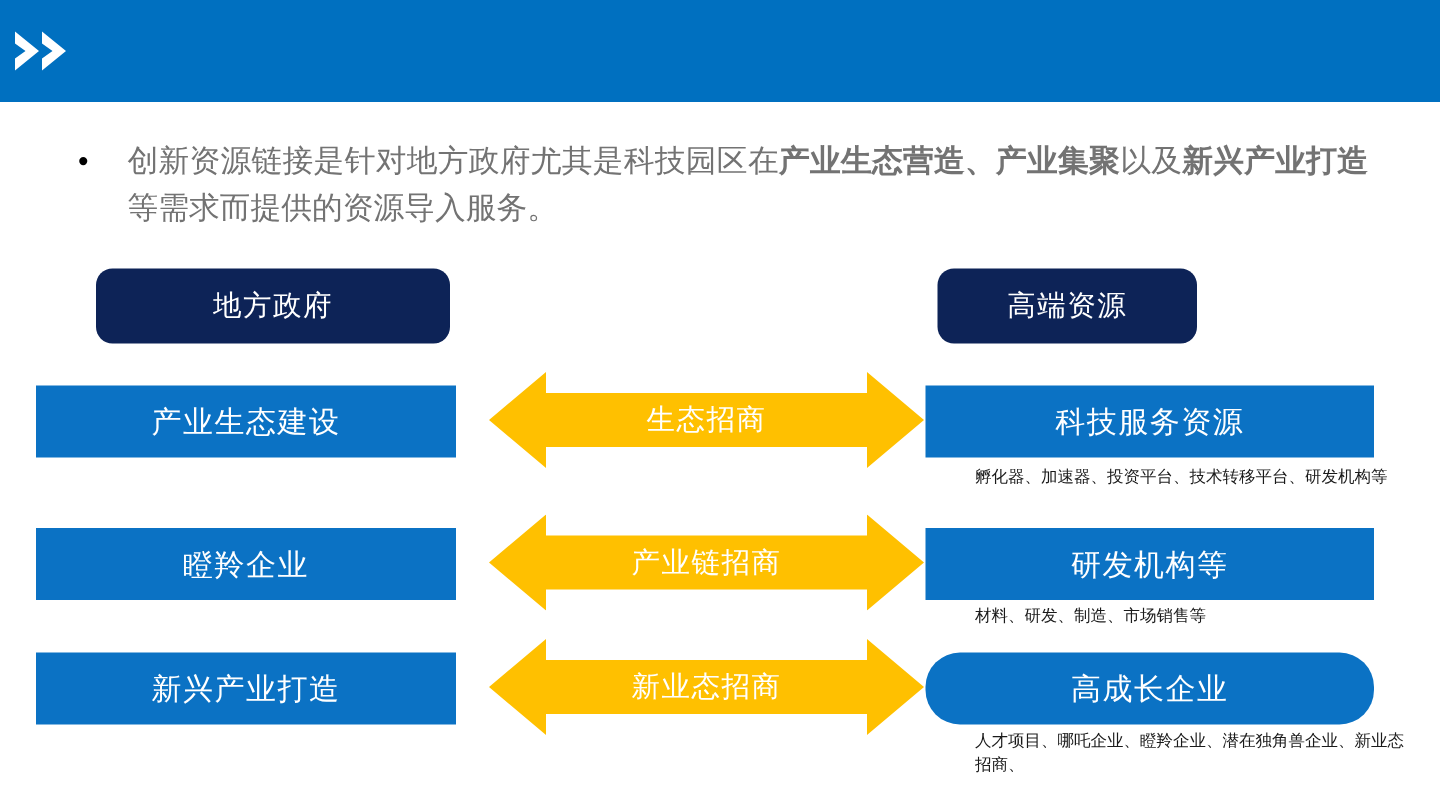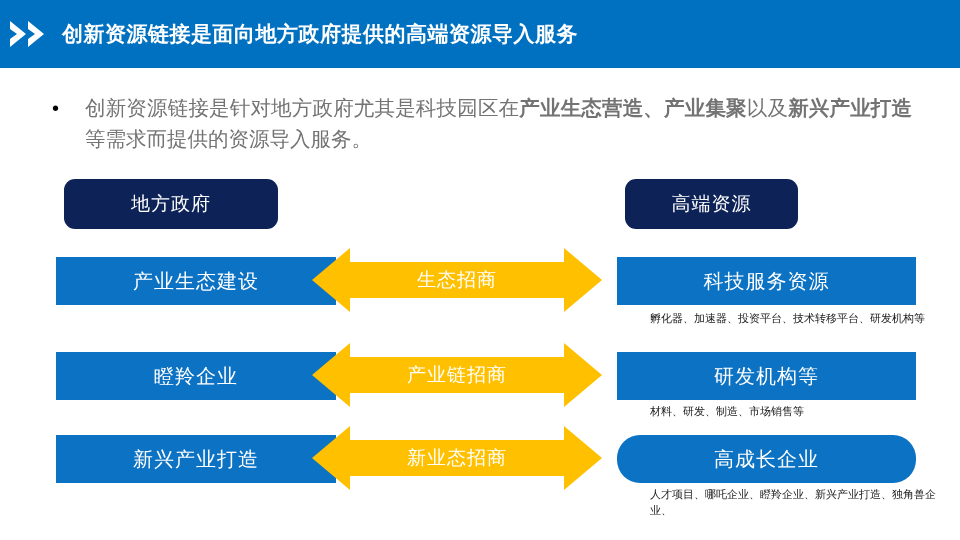--- a/index.html
+++ b/index.html
@@ -74,36 +74,36 @@
     height: 50px;
     background: #0d2357;
     border-radius: 11px;
     color: #ffffff;
     font-size: 19px;
     display: flex;
     align-items: center;
     justify-content: center;
     letter-spacing: 1px;
   }
-  #pill-left  { left: 64px;  top: 179px; width: 214px; }
+  #pill-left  { left: 64px;  top: 179px; width: 236px; }
   #pill-right { left: 625px; top: 179px; width: 173px; }
 
   
   .bluebox {
     position: absolute;
     height: 48px;
     background: #0b72c4;
     color: #ffffff;
     font-size: 20px;
     display: flex;
     align-items: center;
     justify-content: center;
     letter-spacing: 1px;
   }
-  .bluebox.left  { left: 56px;  width: 280px; }
+  .bluebox.left  { left: 24px;  width: 280px; }
   .bluebox.right { left: 617px; width: 299px; }
 
   #box-l1 { top: 257px; }
   #box-l2 { top: 352px; }
   #box-l3 { top: 435px; }
   #box-r1 { top: 257px; }
   #box-r2 { top: 352px; }
   #box-r3 { top: 435px; border-radius: 23px; }
 
   
@@ -115,21 +115,21 @@
     line-height: 16px;
     color: #1a1a1a;
   }
   #cap-1 { top: 310px; }
   #cap-2 { top: 403px; }
   #cap-3 { top: 486px; }
 
   
   .arrow {
     position: absolute;
-    left: 312px;
+    left: 326px;
     width: 290px;
     height: 64px;
     text-align: right;
   }
   #arrow-1 { top: 248px; }
   #arrow-2 { top: 343px; }
   #arrow-3 { top: 426px; }
   .arrow svg { display: block; width: 100%; height: 100%; }
   .arrow-label {
     position: absolute;
@@ -149,21 +149,20 @@
 </head>
 <body>
 
 <div id="header-bar">
   <span id="header-chevron">
     <svg viewBox="0 0 48 32" xmlns="http://www.w3.org/2000/svg">
       <polygon points="2,3 18,16 2,29 2,21 9,16 2,11" fill="#ffffff"></polygon>
       <polygon points="20,3 36,16 20,29 20,21 27,16 20,11" fill="#ffffff"></polygon>
     </svg>
   </span>
-  <div id="header-title">创新资源链接是面向地方政府提供的高端资源导入服务</div>
 </div>
 
 <div id="bullet-block">
   <span id="bullet-dot">•</span>
   <div id="bullet-text"><span>创新资源链接是针对地方政府尤其是科技园区在</span><b>产业生态营造、产业集聚</b><span>以及</span><b>新兴产业打造</b><span>等需求而提供的资源导入服务。</span></div>
 </div>
 
 <div id="pill-left" class="pill">地方政府</div>
 <div id="pill-right" class="pill">高端资源</div>
 
@@ -188,13 +187,13 @@
 <div id="cap-2" class="caption">材料、研发、制造、市场销售等</div>
 
 <div id="box-l3" class="bluebox left">新兴产业打造</div>
 <div id="arrow-3" class="arrow">
   <svg viewBox="0 0 290 64" preserveAspectRatio="none" xmlns="http://www.w3.org/2000/svg">
     <polygon points="0,32 38,0 38,14 252,14 252,0 290,32 252,64 252,50 38,50 38,64" fill="#ffc000"></polygon>
   </svg>
   <span class="arrow-label">新业态招商</span>
 </div>
 <div id="box-r3" class="bluebox right">高成长企业</div>
-<div id="cap-3" class="caption">人才项目、哪吒企业、瞪羚企业、新兴产业打造、独角兽企业、</div>
+<div id="cap-3" class="caption">人才项目、哪吒企业、瞪羚企业、潜在独角兽企业、新业态招商、</div>
 
 </body></html>

